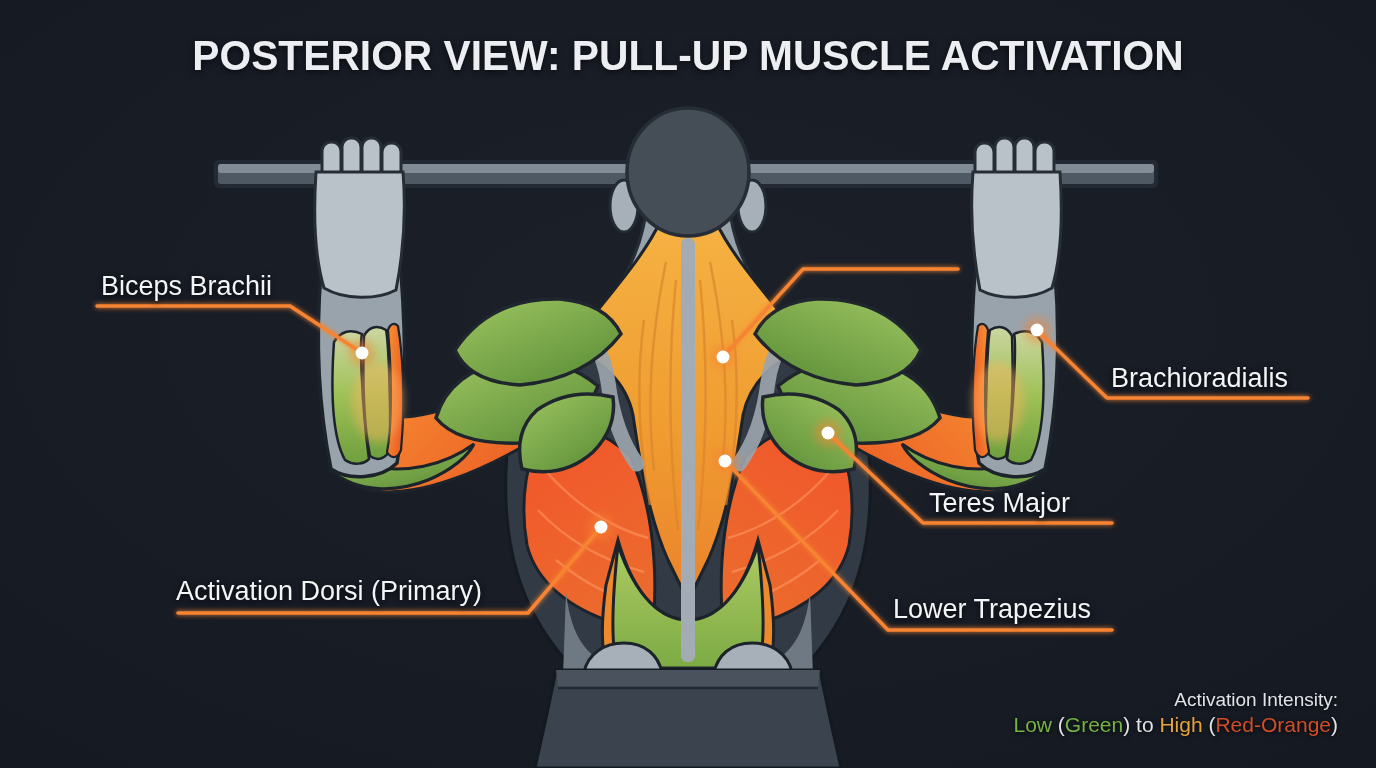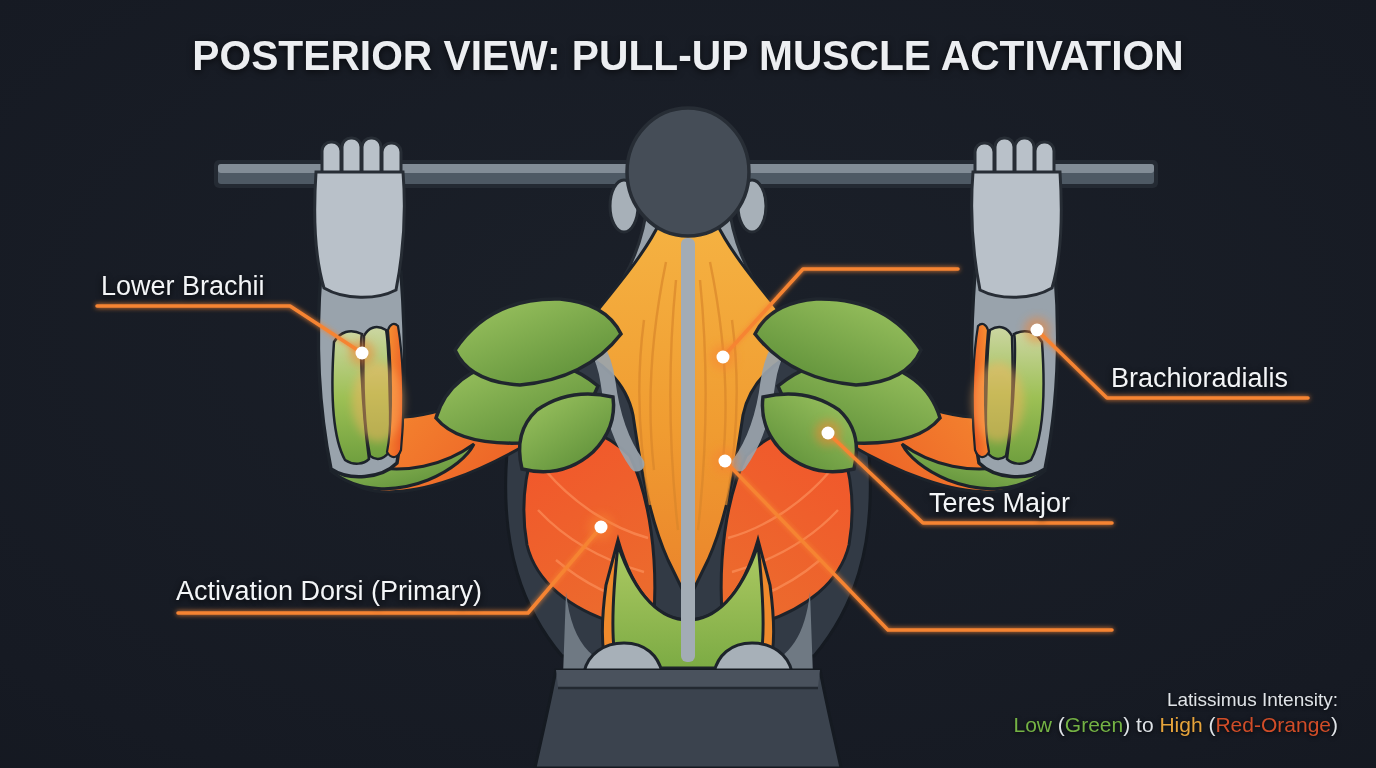--- a/index.html
+++ b/index.html
@@ -167,25 +167,26 @@
       <circle cx="723" cy="357" r="6.5"></circle>
       <circle cx="1037" cy="330" r="6.5"></circle>
       <circle cx="828" cy="433" r="6.5"></circle>
       <circle cx="725" cy="461" r="6.5"></circle>
       <circle cx="601" cy="527" r="6.5"></circle>
     </g>
   </svg>
 
   <div class="title">POSTERIOR VIEW: PULL-UP MUSCLE ACTIVATION</div>
 
-  <div class="mlabel" style="left:101px;top:271px;">Lower Brachii</div>
+  <div class="mlabel" style="left:101px;top:271px;">Biceps Brachii</div>
   <div class="mlabel" style="left:1111px;top:363px;">Brachioradialis</div>
   <div class="mlabel" style="left:929px;top:488px;">Teres Major</div>
+  <div class="mlabel" style="left:893px;top:594px;">Lower Trapezius</div>
   <div class="mlabel" style="left:176px;top:576px;">Activation Dorsi (Primary)</div>
 
   <div class="legend">
-    <div class="legend-heading">Latissimus Intensity:</div>
+    <div class="legend-heading">Activation Intensity:</div>
     <div class="legend-scale">
       <span style="color: rgb(116, 178, 68);">Low</span><span style="color: rgb(223, 227, 231);"> (</span><span style="color: rgb(116, 178, 68);">Green</span><span style="color: rgb(223, 227, 231);">) to </span><span style="color: rgb(229, 163, 59);">High</span><span style="color: rgb(223, 227, 231);"> (</span><span style="color: rgb(209, 77, 40);">Red-Orange</span><span style="color: rgb(223, 227, 231);">)</span>
     </div>
   </div>
 
 </div>
 
 </body></html>

